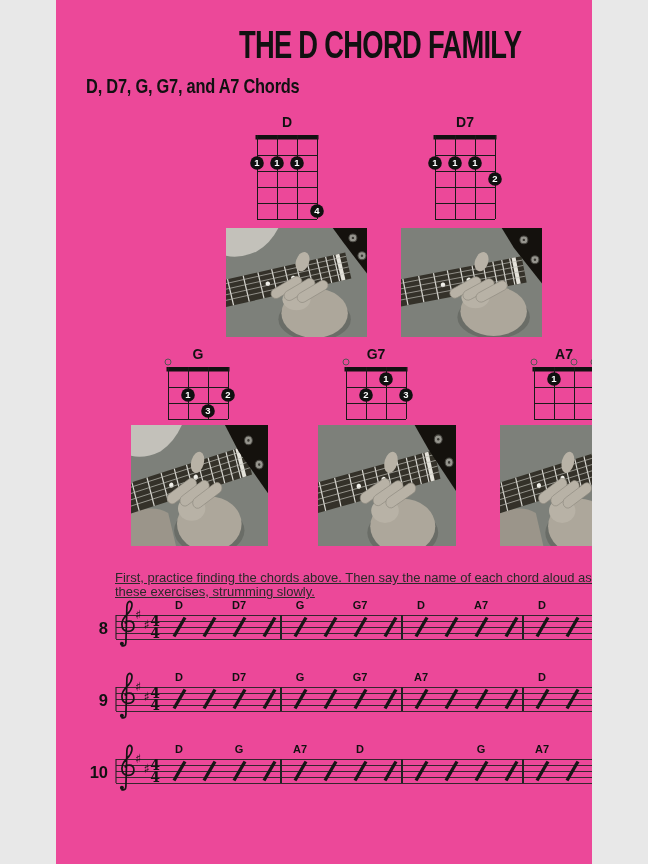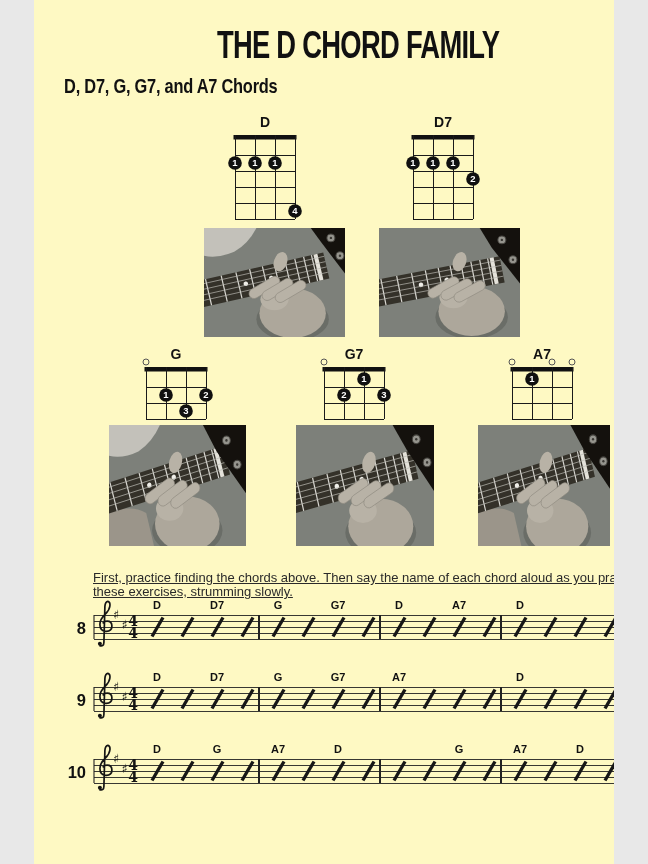--- a/index.html
+++ b/index.html
@@ -1,18 +1,18 @@
 <!DOCTYPE html>
 <html><head>
 <meta charset="utf-8">
 <style>
   html,body{margin:0;padding:0;background:#e8e8e8;}
   .page{
-    position:relative; width:580px; height:864px; margin:0 auto;
-    background:#fef9c3; overflow:hidden;
+    position:relative; width:536px; height:864px; margin:0 auto;
+    background:#ec4899; overflow:hidden;
     font-family:"Liberation Sans", sans-serif; color:#1a1a1a;
   }
   .title-row{position:absolute; top:26px; left:0; width:648px; text-align:center; line-height:1;}
   .title-text{
     display:inline-block; font-size:38px; font-weight:bold; letter-spacing:-1px;
     transform:scaleX(.72); transform-origin:50% 50%; white-space:nowrap; color:#111;
   }
   .subtitle-row{position:absolute; top:75px; left:0; width:648px; text-align:left; line-height:1;}
   .subtitle-text{
     display:inline-block; font-size:21px; font-weight:bold; letter-spacing:-.3px;

